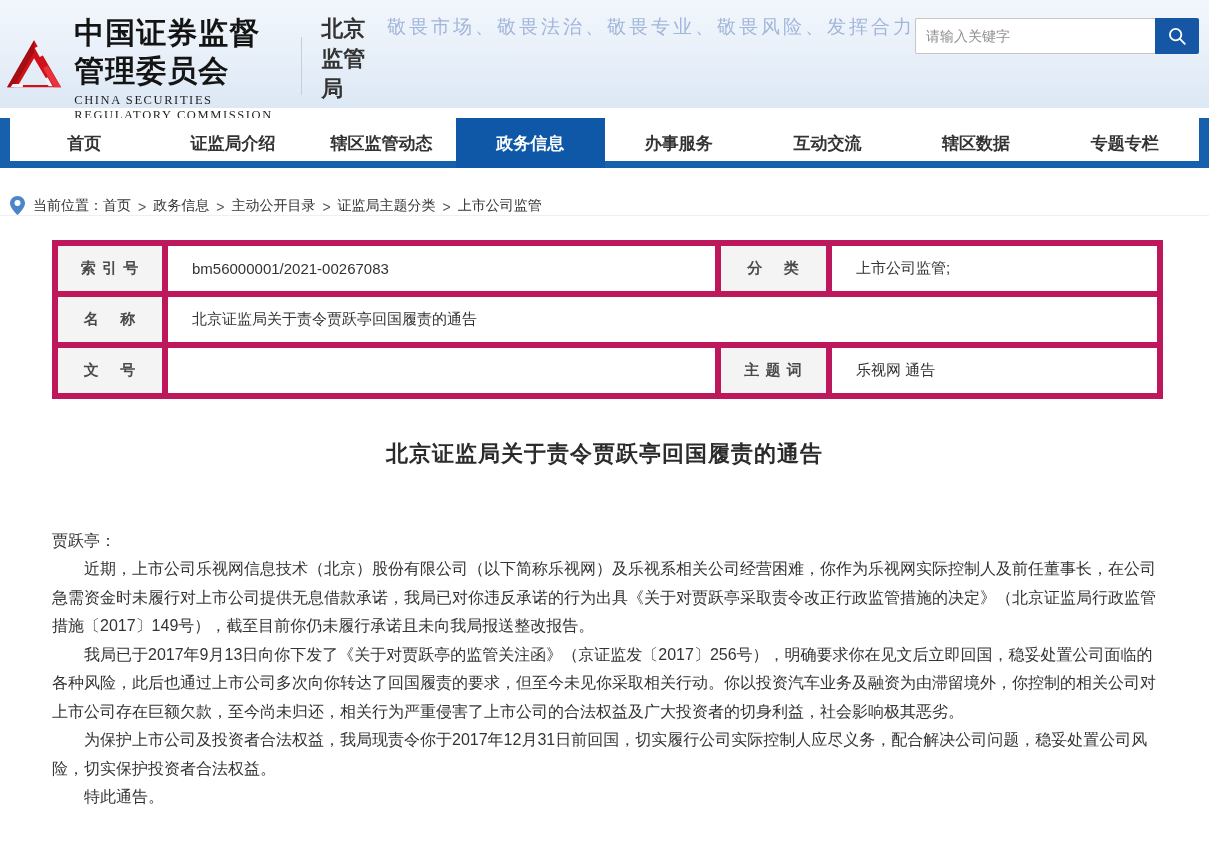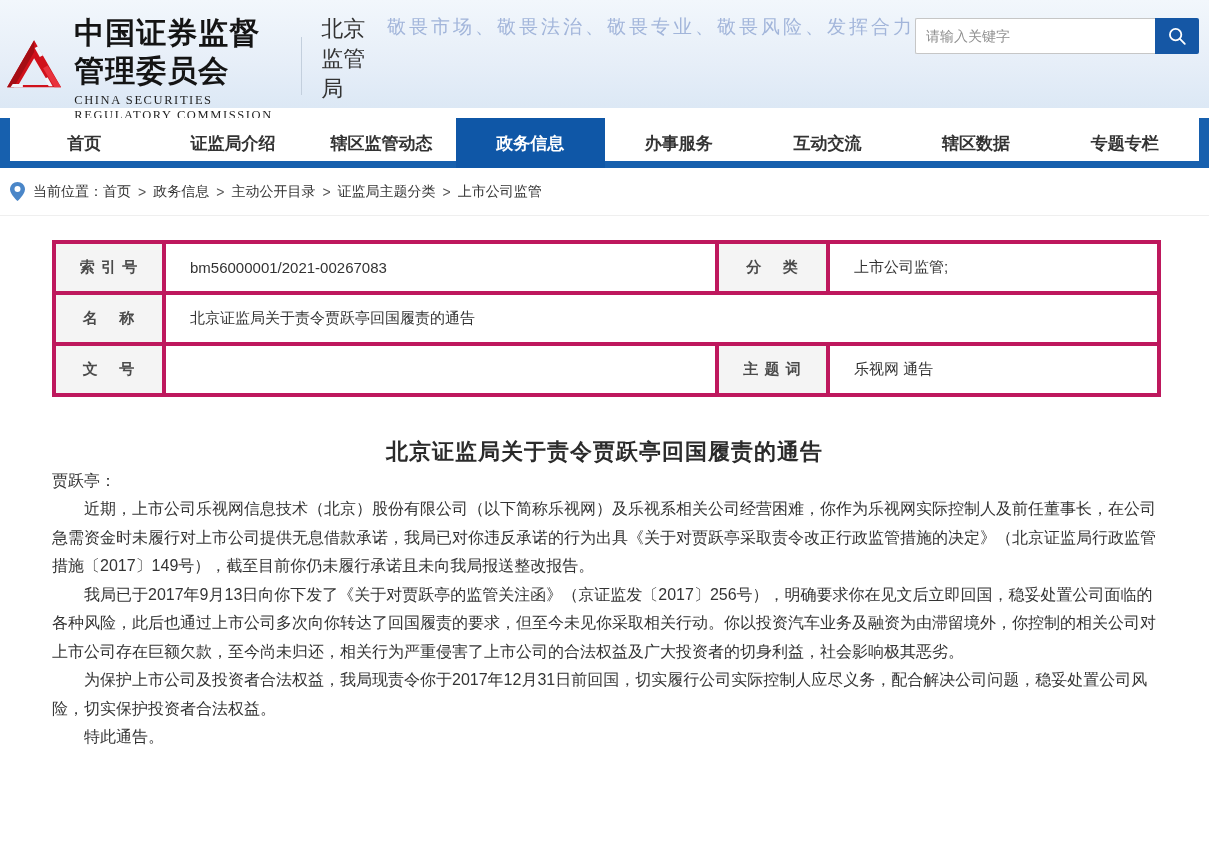--- a/index.html
+++ b/index.html
@@ -12,21 +12,21 @@
     background: linear-gradient(180deg, #f2f7fc 0%, #e6eef8 60%, #dce8f5 100%);
     display: flex; justify-content: space-between; align-items: flex-start;
     padding: 8px 6px 0 6px;
   }
   .header-left { display: flex; align-items: center; }
   .logo { width: 94px; height: 94px; margin-right: 12px; }
   .title-block { margin-top: 6px; font-family: Liberation Serif, serif; }
   .cn-title { font-size: 30px; font-weight: bold; color: #141414; letter-spacing: 1px; line-height: 1.25; }
   .en-title { font-size: 12.5px; color: #1f1f1f; letter-spacing: 1.6px; margin-top: 4px; }
   .header-divider { width: 1px; height: 58px; background: #c3cfdd; margin: 0 20px 0 22px; }
-  .bureau-name { font-size: 22px; font-weight: normal; color: #333; margin-top: -14px; }
+  .bureau-name { font-size: 22px; font-weight: bold; color: #333; margin-top: -14px; }
 
   .header-right { display: flex; align-items: flex-end; padding: 6px 4px 0 0; }
   .slogan {
     font-family: "DejaVu Serif","Liberation Serif",serif;
     font-size: 19px; letter-spacing: 3px; color: #a2b5da; margin-bottom: 14px; white-space: nowrap;
   }
   .search-box { display: flex; width: 284px; height: 36px; }
   .search-box input {
     flex: 1; border: 1px solid #c6c6c6; border-right: none; padding: 0 10px;
     font-size: 14px; color: #333; outline: none; background: #fff;
@@ -51,42 +51,42 @@
   .main-nav::after { right:0; }
   .nav-item {
     flex: 1; display: flex; align-items: center; justify-content: center;
     font-size: 17px; font-weight: bold; color: #333; text-decoration: none; cursor: pointer;
     height: 50px;
   }
   .nav-item.active { background: #0f57a7; color: #fff; }
 
   
   .breadcrumb {
-    height: 48px; display: flex; align-items: center; padding-left: 10px;
+    height: 48px; display: flex; align-items: flex-end; padding-left: 10px;
     font-size: 14px; color: #333; border-bottom: 1px solid #efefef; background:#fff;
   }
   .breadcrumb .pin { margin-right: 8px; display:flex; }
   .crumb { color: #333; text-decoration: none; cursor: pointer; }
   .crumb-sep { margin: 0 7px; color: #555; }
 
   
   .main { padding: 24px 52px 0 52px; }
   table.meta-table { width: 100%; border-collapse: collapse; table-layout: fixed; }
-  .meta-table th, .meta-table td { border: 4px solid #be185d; height: 51px; font-size: 15px; font-weight: normal; }
+  .meta-table th, .meta-table td { border: 6px solid #be185d; height: 51px; font-size: 15px; font-weight: normal; }
   .meta-table th {
     background: #f4f4f4; color: #4a4a4a; font-weight: bold; text-align: center;
     letter-spacing: 1px; white-space: pre;
   }
   .meta-table td { padding-left: 24px; color: #333; text-align: left; background: #fff; border-radius: 21px; }
 
   .doc-title {
     text-align: center; font-size: 22px; font-weight: bold; color: #2b2b2b;
     margin-top: 40px; letter-spacing: 1px;
   }
-  .doc-body { font-size: 16px; line-height: 1.78; color: #333; }
+  .doc-body { margin-top: 58px; font-size: 16px; line-height: 1.78; color: #333; }
   .doc-body p { text-indent: 2em; }
   .doc-body p.salutation { text-indent: 0; }
 </style>
 </head>
 <body>
 
 <div class="page">
 
   <header class="site-header">
     <div class="header-left">

